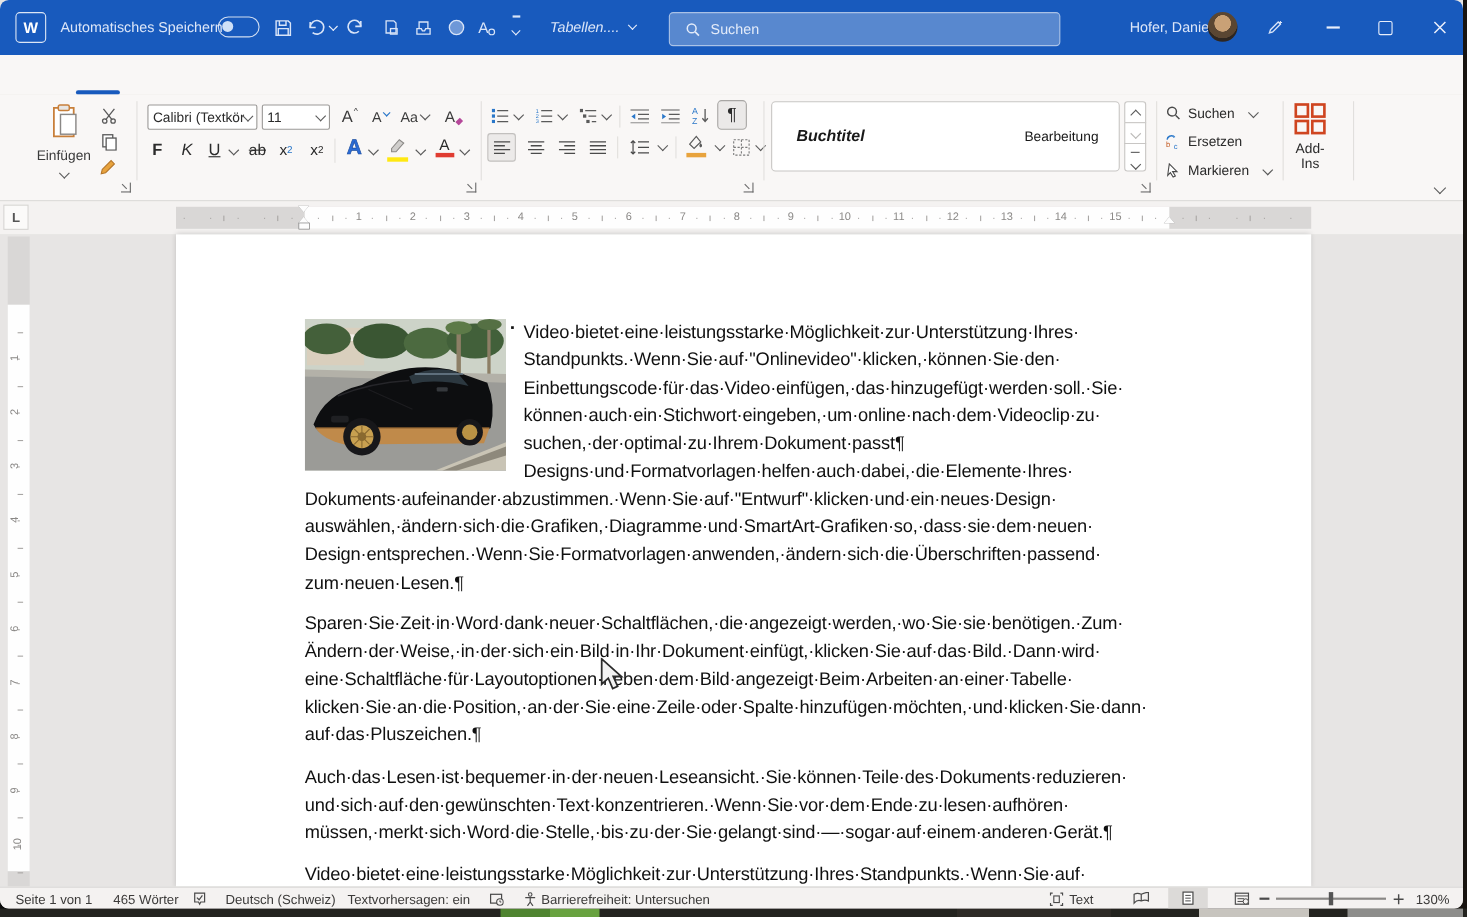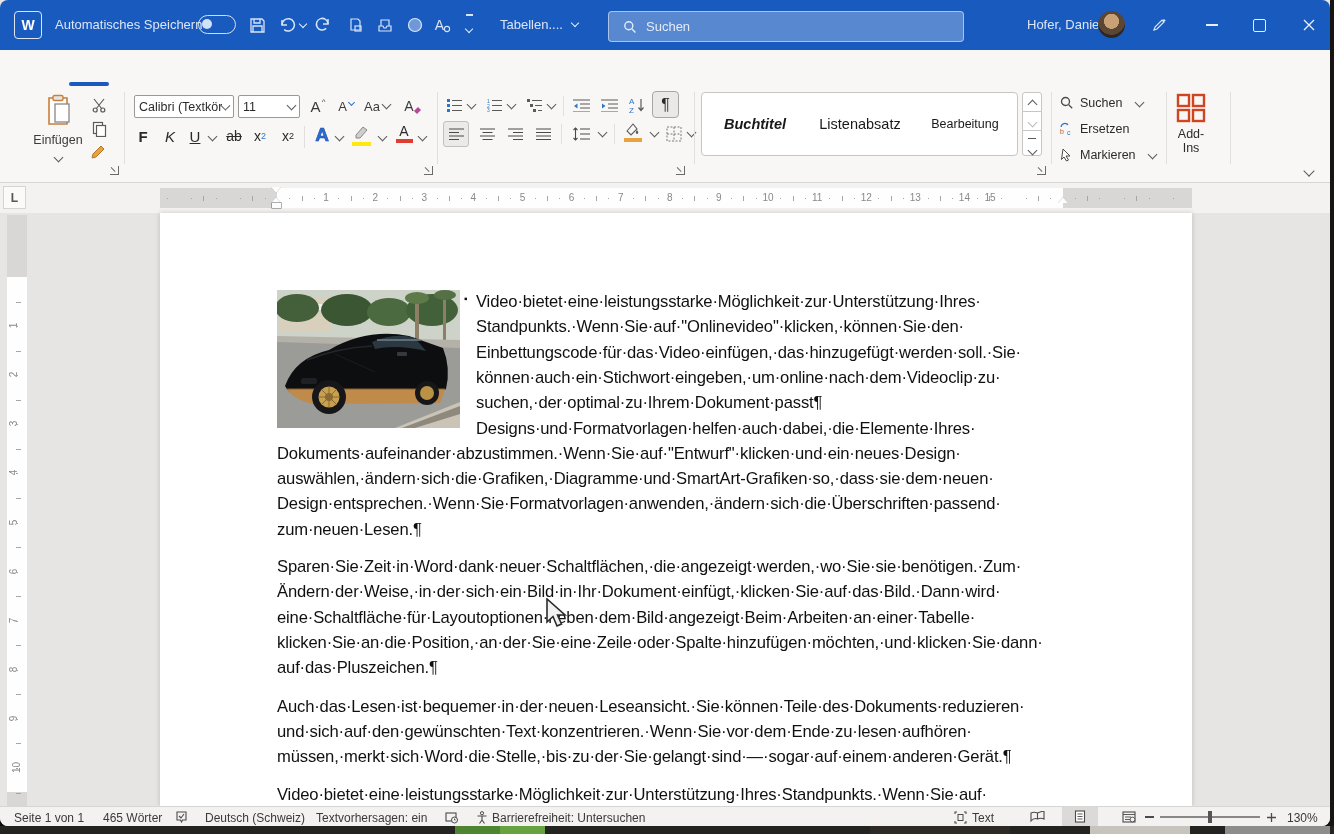--- a/index.html
+++ b/index.html
@@ -88,21 +88,21 @@
           </svg>
     </div>
     <div class="ic" style="left:432px;top:14px;width:22px;height:22px;color:#d8e4f8;font-size:14px;">A
       <svg width="8" height="8" viewBox="0 0 8 8" style="margin-left:-1px;margin-top:7px;">
             <circle cx="4" cy="4" r="2.6" fill="none" stroke="#d8e4f8" stroke-width="1.1"></circle>
           </svg>
     </div>
     <div class="ic" style="left:462px;top:18px;width:14px;height:14px;">
       <div style="width:7px;"><div style="height:1.3px;background:#d8e4f8;margin-bottom:2px;"></div><span class="cv w" style="margin:0;"></span></div>
     </div>
-    <div class="abs tb-txt" style="left:500px;top:17px;">Tabellen....</div>
+    <div class="abs tb-txt" style="left:500px;top:17px;font-style:italic;">Tabellen....</div>
     <span class="abs cv w" style="left:572px;top:23px;"></span>
 
     <div class="abs" style="left:608px;top:11px;width:356px;height:31px;background:rgba(255,255,255,.28);border:1px solid rgba(255,255,255,.5);border-radius:4px;box-sizing:border-box;display:flex;align-items:center;">
       <span class="smallico" style="margin-left:14px;">
             <svg width="14" height="14" viewBox="0 0 14 14">
               <circle cx="5.8" cy="5.8" r="4" fill="none" stroke="#e3ebf9" stroke-width="1.4"></circle>
               <path d="M9 9 l3.4 3.4" stroke="#e3ebf9" stroke-width="1.4"></path>
             </svg>
           </span>
       <span class="tb-txt" style="margin-left:9px;color:#e3ebf9;">Suchen</span>
@@ -352,23 +352,20 @@
           </svg>
     </div>
     <span class="abs cv" style="left:688px;top:46px;"></span>
     <div class="glabel" style="left:554px;">Absatz</div>
     <span class="dl" style="left:676px;top:80px;"></span>
     <div class="gsep" style="left:694px;top:6px;height:72px;"></div>
 
     <div class="abs" style="left:701px;top:6px;width:317px;height:64px;background:#fff;border:1px solid #c8c6c4;border-radius:4px;box-sizing:border-box;">
       <div class="ic" style="left:12px;top:0;width:82px;height:62px;font-size:14.5px;font-weight:bold;font-style:italic;color:#191919;">
             <span>Buchtitel</span>
-          </div>
-      <div class="ic" style="left:110px;top:0;width:96px;height:62px;font-size:14.5px;color:#191919;">
-            <span>Listenabsatz</span>
           </div>
       <div class="ic" style="left:218px;top:0;width:90px;height:62px;font-size:12.5px;color:#191919;">
             <span>Bearbeitung</span>
           </div>
     </div>
     <div class="abs" style="left:1022px;top:6px;width:20px;height:20px;border:1px solid #c8c6c4;border-radius:3px 3px 0 0;background:#fff;box-sizing:border-box;text-align:center;"><span class="cv up" style="margin-top:8px;"></span></div>
     <div class="abs" style="left:1022px;top:25px;width:20px;height:20px;border:1px solid #c8c6c4;background:#fff;box-sizing:border-box;text-align:center;"><span class="cv" style="border-color:#bdbbb9;margin-top:4px;"></span></div>
     <div class="abs" style="left:1022px;top:44px;width:20px;height:26px;border:1px solid #c8c6c4;border-radius:0 0 3px 3px;background:#fff;box-sizing:border-box;text-align:center;">
       <div style="width:8px;height:1.3px;background:#5a5a5a;margin:7px auto 1px;"></div><span class="cv" style="margin-top:0;"></span>
     </div>
@@ -491,21 +488,21 @@
             <span class="rul-num" style="left: 362.5px;">5</span>
             <span class="rul-num" style="left: 411.6px;">6</span>
             <span class="rul-num" style="left: 460.7px;">7</span>
             <span class="rul-num" style="left: 509.8px;">8</span>
             <span class="rul-num" style="left: 558.9px;">9</span>
             <span class="rul-num" style="left: 608px;">10</span>
             <span class="rul-num" style="left: 657.1px;">11</span>
             <span class="rul-num" style="left: 706.2px;">12</span>
             <span class="rul-num" style="left: 755.3px;">13</span>
             <span class="rul-num" style="left: 804.4px;">14</span>
-            <span class="rul-num" style="left: 830px;">15</span>
+            <span class="rul-num" style="left: 854px;">15</span>
           </div>
 
       <div class="abs" style="left:111px;top:-1px;width:0;height:0;border-left:5px solid transparent;border-right:5px solid transparent;border-top:6px solid #fdfdfd;filter:drop-shadow(0 0 .6px #7a7a7a);"></div>
       <div class="abs" style="left:111px;top:9px;width:0;height:0;border-left:5px solid transparent;border-right:5px solid transparent;border-bottom:6px solid #fdfdfd;filter:drop-shadow(0 0 .6px #7a7a7a);"></div>
       <div class="abs" style="left:112px;top:15px;width:9px;height:5px;background:#fdfdfd;box-shadow:0 0 0 .6px #7a7a7a;"></div>
       <div class="abs" style="left:898px;top:9px;width:0;height:0;border-left:5px solid transparent;border-right:5px solid transparent;border-bottom:6px solid #fdfdfd;filter:drop-shadow(0 0 .6px #7a7a7a);"></div>
     </div>
   </div>
 
   <div class="abs" style="left:0;top:213px;width:1330px;height:593px;background:#e7e5e4;">

